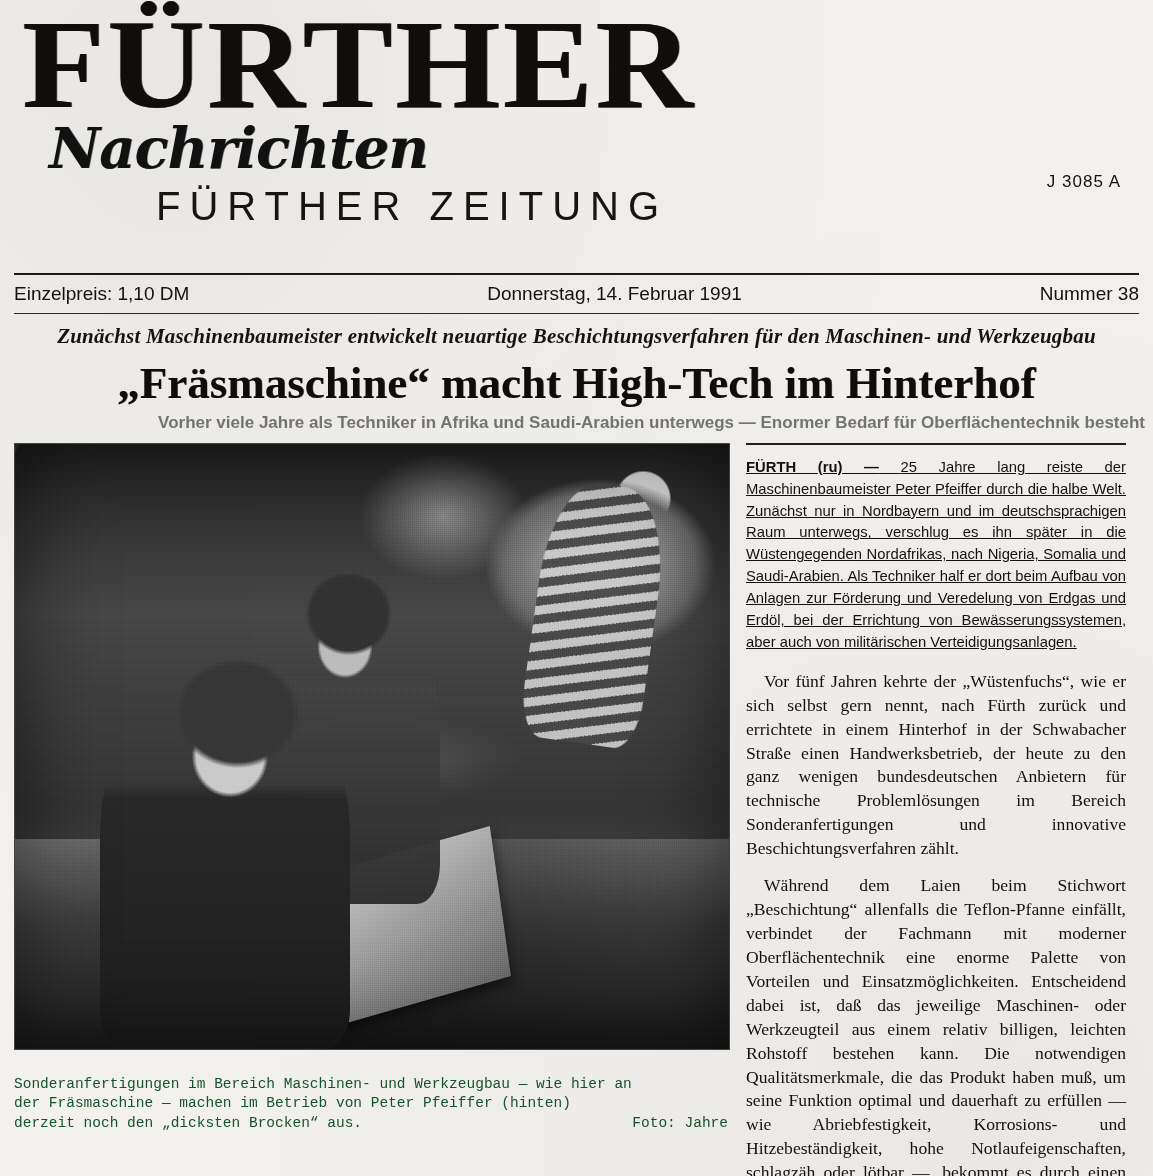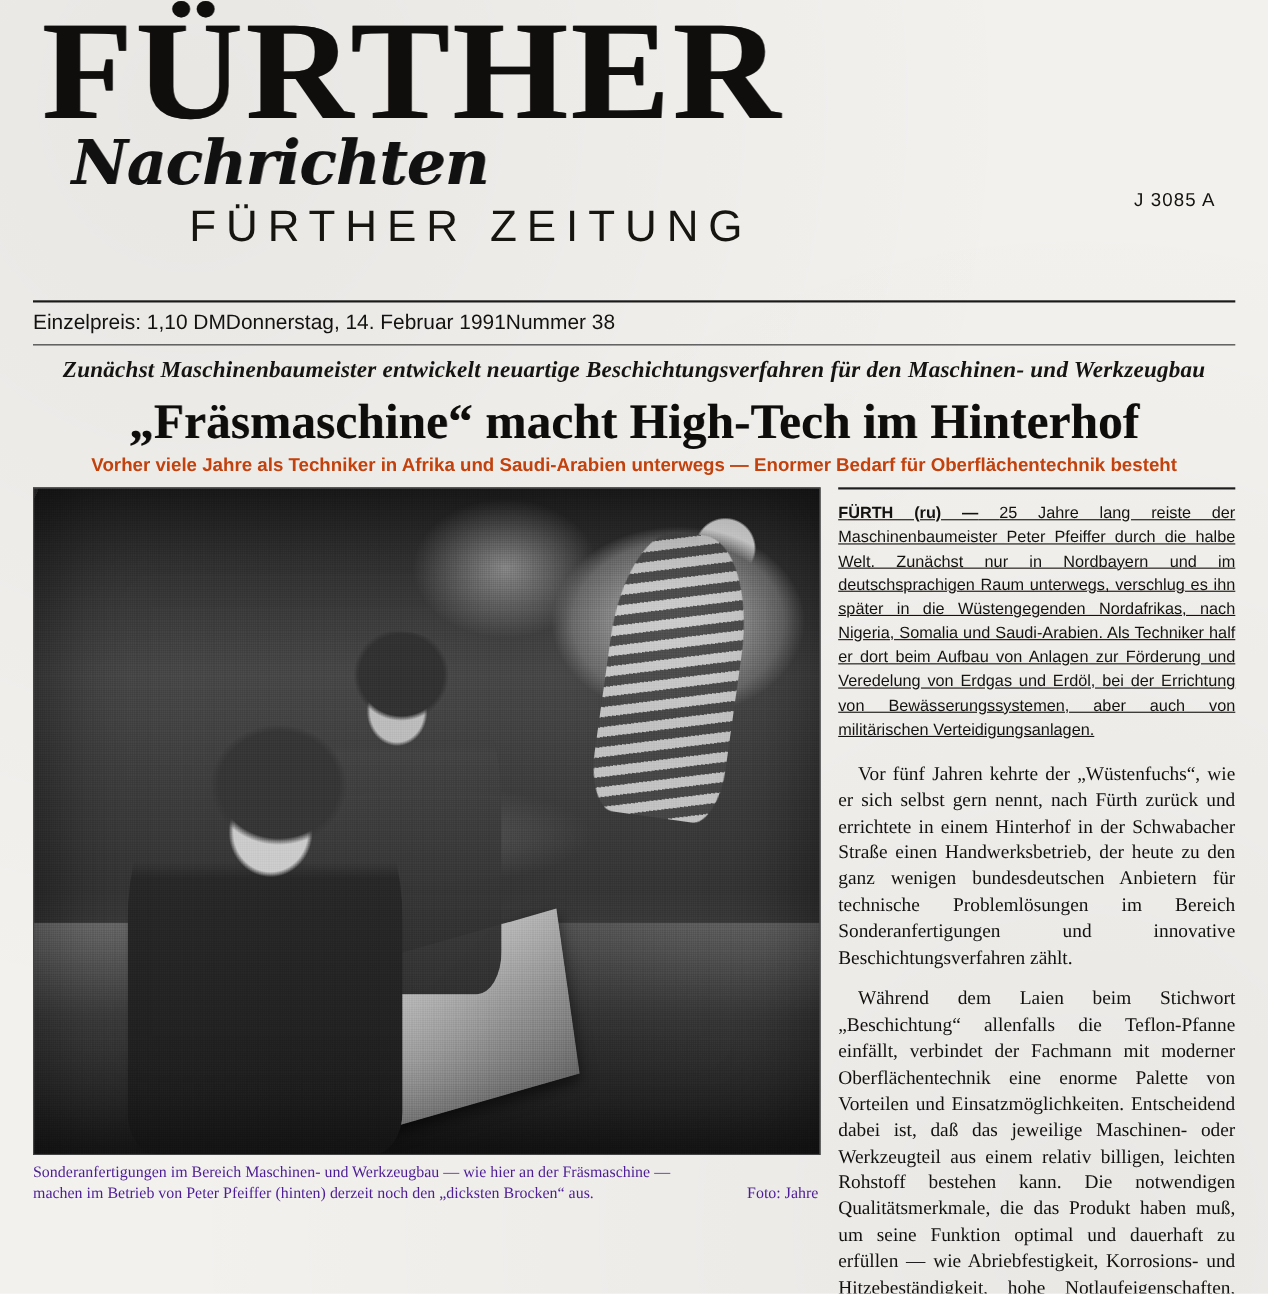--- a/index.html
+++ b/index.html
@@ -17,21 +17,21 @@
     background:
       radial-gradient(ellipse at 15% 8%, rgba(0,0,0,0.045), rgba(0,0,0,0) 55%),
       radial-gradient(ellipse at 85% 95%, rgba(0,0,0,0.04), rgba(0,0,0,0) 60%),
       #f3f1ee;
   }
   .page {
     position: relative;
     width: 1153px;
     height: 1036px;
     box-sizing: border-box;
-    padding: 0 24px;
+    padding: 0 8px;
   }
 
   
   .masthead {
     position: relative;
     padding-top: 6px;
   }
   .masthead-title {
     font-family: "Liberation Serif", serif;
     font-weight: 700;
@@ -81,20 +81,21 @@
   }
   .rule-thin {
     border: 0;
     border-top: 1px solid #2a2a2a;
     margin: 6px 6px 0 6px;
   }
 
   
   .infobar {
     display: flex;
+    justify-content: space-between;
     align-items: baseline;
     font-family: "Liberation Sans", sans-serif;
     font-size: 19px;
     padding: 8px 6px 2px 6px;
     color: #131210;
   }
   .infobar .date { font-weight: 400; }
 
   
   .kicker {
@@ -113,23 +114,23 @@
     text-align: center;
     margin: 8px 0 4px 0;
     letter-spacing: 0px;
     color: #0e0d0b;
     text-shadow: 0.5px 0 0 rgba(0,0,0,0.45);
   }
   .subhead {
     font-family: "Liberation Sans", sans-serif;
     font-weight: 700;
     font-size: 17px;
-    text-align: center;
+    text-align: right;
     margin: 2px 0 10px 0;
-    color: #c2410c;
+    color: #737373;
   }
 
   
   .content {
     display: flex;
     gap: 18px;
     padding: 0 6px;
     align-items: flex-start;
   }
   .photo-col { width: 714px; }
@@ -215,25 +216,25 @@
       repeating-linear-gradient(0deg, rgba(255,255,255,0.035) 0 1px, rgba(0,0,0,0.035) 1px 2px),
       repeating-linear-gradient(90deg, rgba(255,255,255,0.03) 0 1px, rgba(0,0,0,0.03) 1px 2px);
     mix-blend-mode: overlay;
   }
   .photo .vignette {
     position: absolute; inset: 0;
     box-shadow: inset 0 0 90px rgba(0,0,0,0.55);
   }
 
   .caption {
-    font-family: Liberation Serif, serif;
+    font-family: Liberation Mono, monospace;
     font-size: 14.5px;
     line-height: 1.35;
-    margin-top: 7px;
-    color: #4c1d95;
+    margin-top: 25px;
+    color: #14532d;
     position: relative;
     padding-right: 96px;
   }
   .caption .credit {
     position: absolute;
     right: 0;
     bottom: 0;
     font-size: 14.5px;
   }
 

